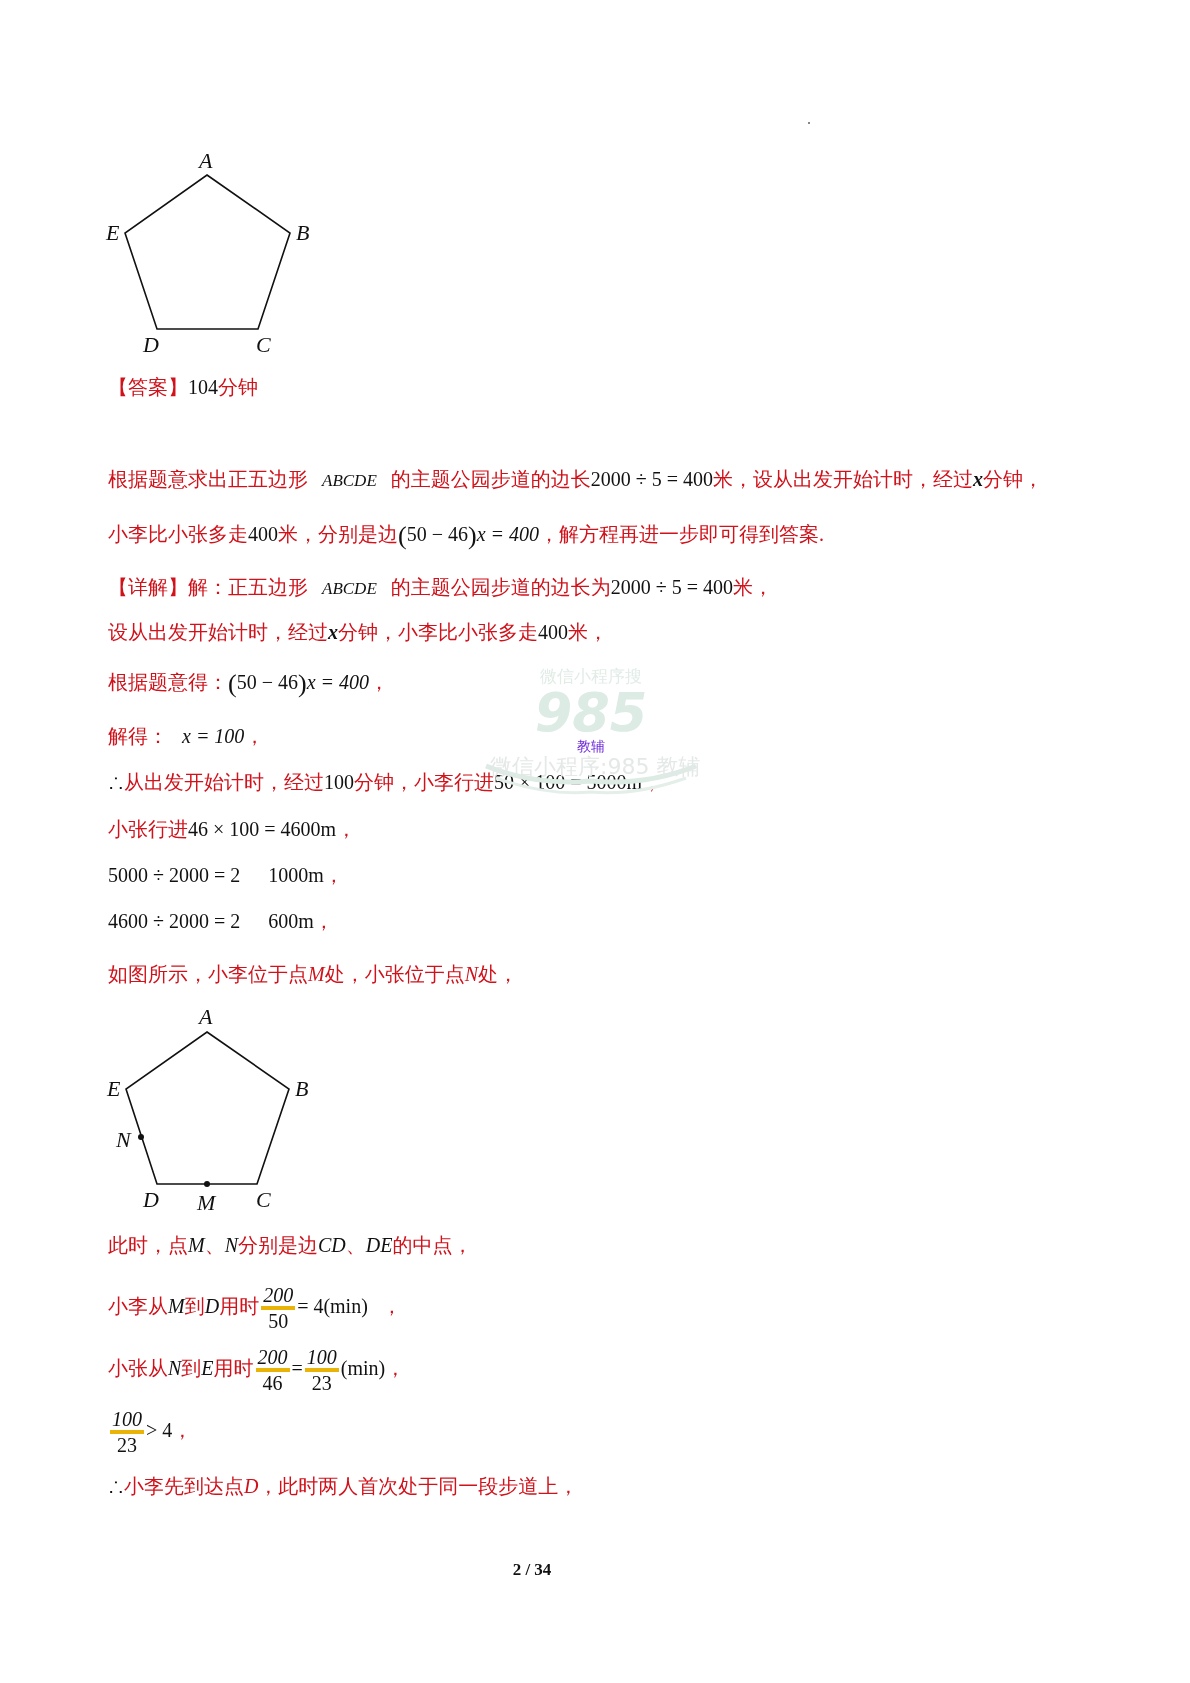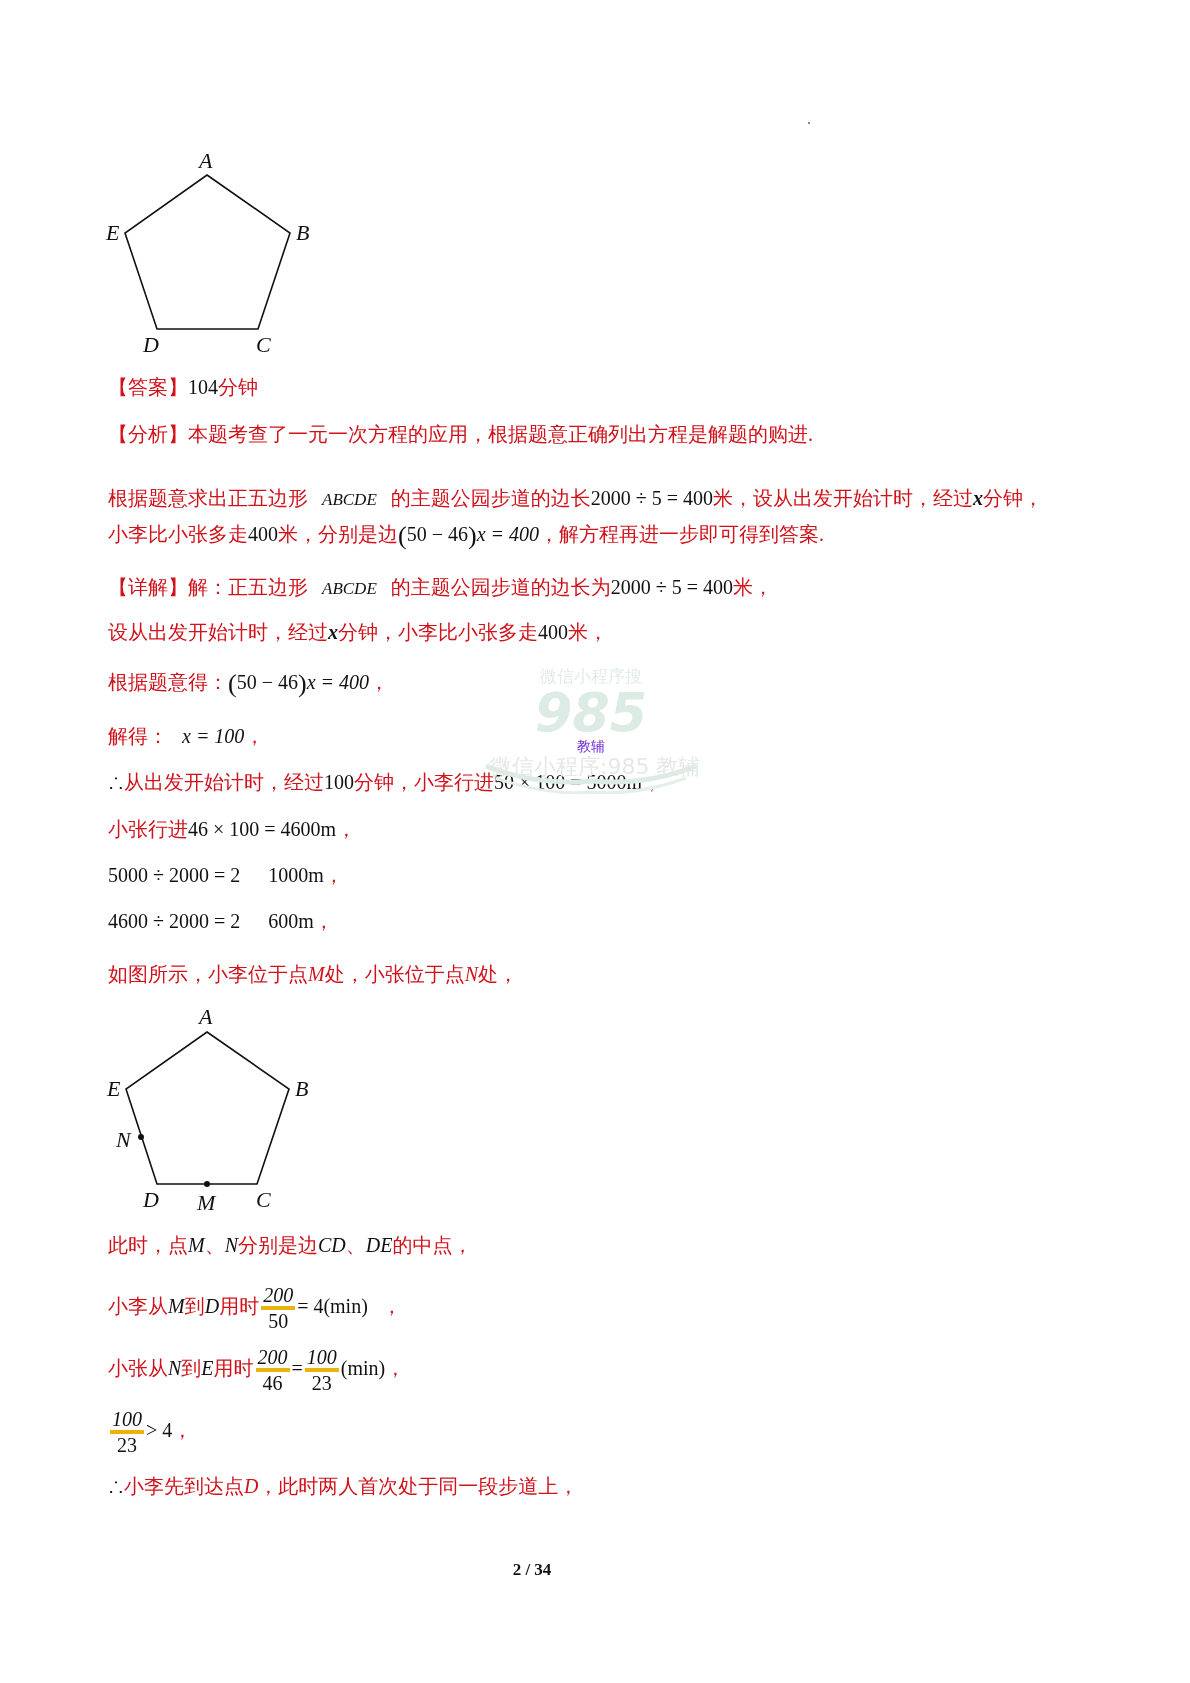--- a/index.html
+++ b/index.html
@@ -40,25 +40,22 @@
     <text x="296" y="240">B</text>
     <text x="256" y="352">C</text>
     <text x="143" y="352">D</text>
     <text x="106" y="240">E</text>
   </svg>
 
   <div class="line" style="top:373px;">
     <span class="bk">【答案】</span><span class="m">104</span><span>分钟</span>
   </div>
 
-  <div class="line" style="top:420px;">
-    <span class="bk">【分析】</span><span>本题考查了一元一次方程的应用，根据题意正确列出方程是解题的购进.</span>
-  </div>
 
-  <div class="line" style="top:484px;">
+  <div class="line" style="top:465px;">
     <span>根据题意求出正五边形</span><span class="sp"></span><span class="i" style="font-size:17px;">ABCDE</span><span class="sp"></span><span>的主题公园步道的边长</span><span class="m">2000 ÷ 5 = 400</span><span>米，设从出发开始计时，经过</span><span class="i" style="font-weight:bold;">x</span><span>分钟，</span>
   </div>
 
   <div class="line" style="top:520px;">
     <span>小李比小张多走</span><span class="m">400</span><span>米，分别是边</span><span class="m big">(</span><span class="m">50 − 46</span><span class="m big">)</span><span class="i">x = 400</span><span>，解方程再进一步即可得到答案.</span>
   </div>
 
   <div class="line" style="top:573px;">
     <span class="bk">【详解】</span><span>解：正五边形</span><span class="sp"></span><span class="i" style="font-size:17px;">ABCDE</span><span class="sp"></span><span>的主题公园步道的边长为</span><span class="m">2000 ÷ 5 = 400</span><span>米，</span>
   </div>

